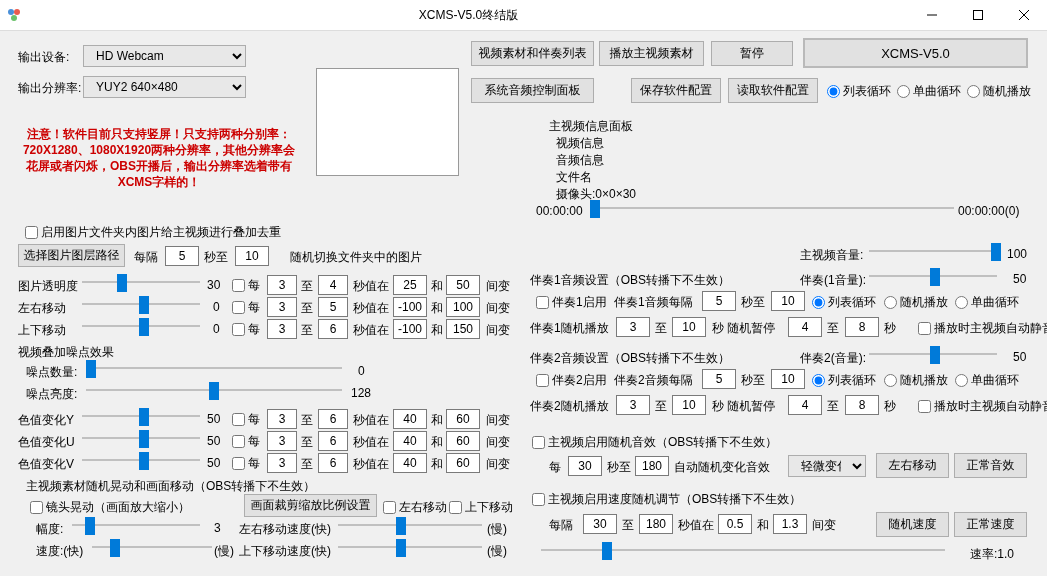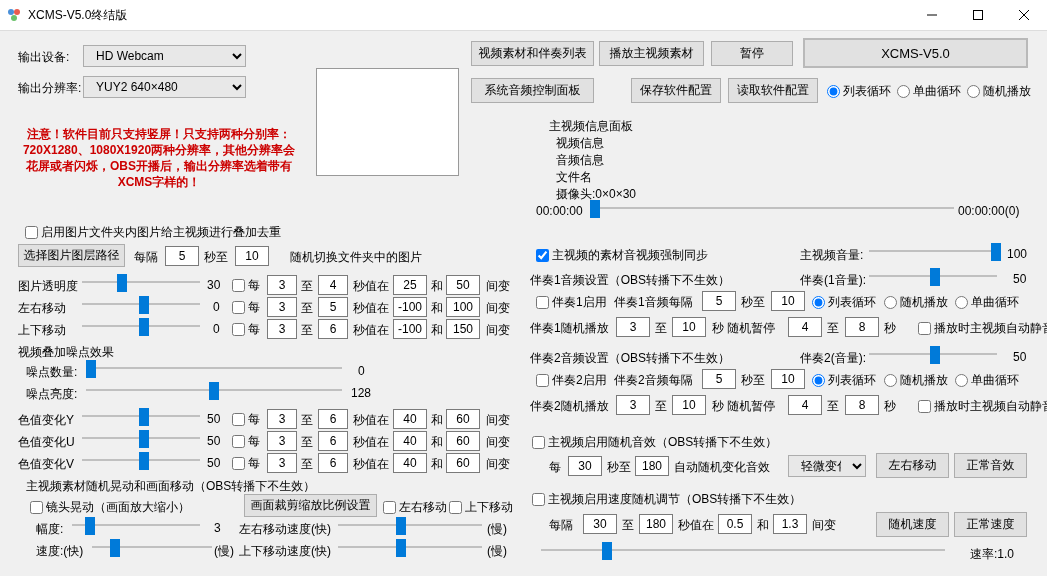--- a/index.html
+++ b/index.html
@@ -1,20 +1,20 @@
 <!DOCTYPE html>
 <html><head>
 <meta charset="utf-8">
 <style>
 * { box-sizing: border-box; font-family: "Microsoft YaHei", "SimSun", sans-serif; font-size: 12px; }
 body { margin: 0; background: #f0f0f0; width: 1047px; height: 576px; overflow: hidden; }
 .titlebar { height: 31px; background: #fff; display: flex; align-items: center; border-bottom: 1px solid #ddd; }
 .titlebar .icon { width: 16px; height: 16px; margin: 0 6px; display: inline-block; }
 .titlebar .icon svg { width:16px; height:16px; }
-.titlebar .title { flex: 1; }
+.titlebar .title { flex: 1; text-align: center; }
 .titlebar .winbtn { width: 46px; height: 30px; display: flex; align-items: center; justify-content: center; }
 .content { position: relative; width: 1047px; height: 545px; background: #f0f0f0; }
 .lbl { position:absolute; color:#000; white-space:nowrap; font-size:12px; }
 .sel { position:absolute; height:22px; background:#e8e8e8; border:1px solid #adadad; padding:1px 8px; font-size:12px; }
 .btn { position:absolute; height:23px; background:#e1e1e1; border:1px solid #adadad; display:flex; align-items:center; justify-content:center; padding:0 8px; cursor:default; font-size:12px; white-space:nowrap; }
 .btn.big { height:30px; border:2px solid #b9b9b9; background:#e1e1e1; font-size:13px;}
 .radio, .check { position:absolute; display:flex; align-items:center; font-size:12px; white-space:nowrap; }
 .radio input, .check input { margin:0 3px 0 0; }
 .txt { position:absolute; background:#fff; border:1px solid #7a7a7a; height:20px; width:34px; text-align:center; font-size:12px; padding:1px; }
 .slider { position:absolute; height:22px; }
@@ -270,24 +270,20 @@
   <span class="lbl" style="left:556px;top:121px">音频信息</span>
   <span class="lbl" style="left:556px;top:138px">文件名</span>
   <span class="lbl" style="left:556px;top:155px">摄像头:0×0×30</span>
   <span class="lbl" style="left:536px;top:173px">00:00:00</span>
   <div class="slider" style="left:590px;top:166px;width:364px">
       <div class="track"></div>
       <div class="thumb" style="left:0"></div>
     </div>
   <span class="lbl" style="left:958px;top:173px">00:00:00(0)</span>
 
-  <label class="check" style="left:536px;top:216px">
-      <input type="checkbox" checked="" style="">
-      <span>主视频的素材音视频强制同步</span>
-    </label>
   <span class="lbl" style="left:800px;top:216px">主视频音量:</span>
   <div class="slider" style="left:869px;top:209px;width:128px">
       <div class="track"></div>
       <div class="thumb" style="left:95%"></div>
     </div>
   <span class="lbl" style="left:1007px;top:216px">100</span>
 
   <span class="group-t" style="left:530px;top:241px">伴奏1音频设置（OBS转播下不生效）</span>
   <span class="lbl" style="left:800px;top:241px">伴奏(1音量):</span>
   <div class="slider" style="left:869px;top:234px;width:128px">

